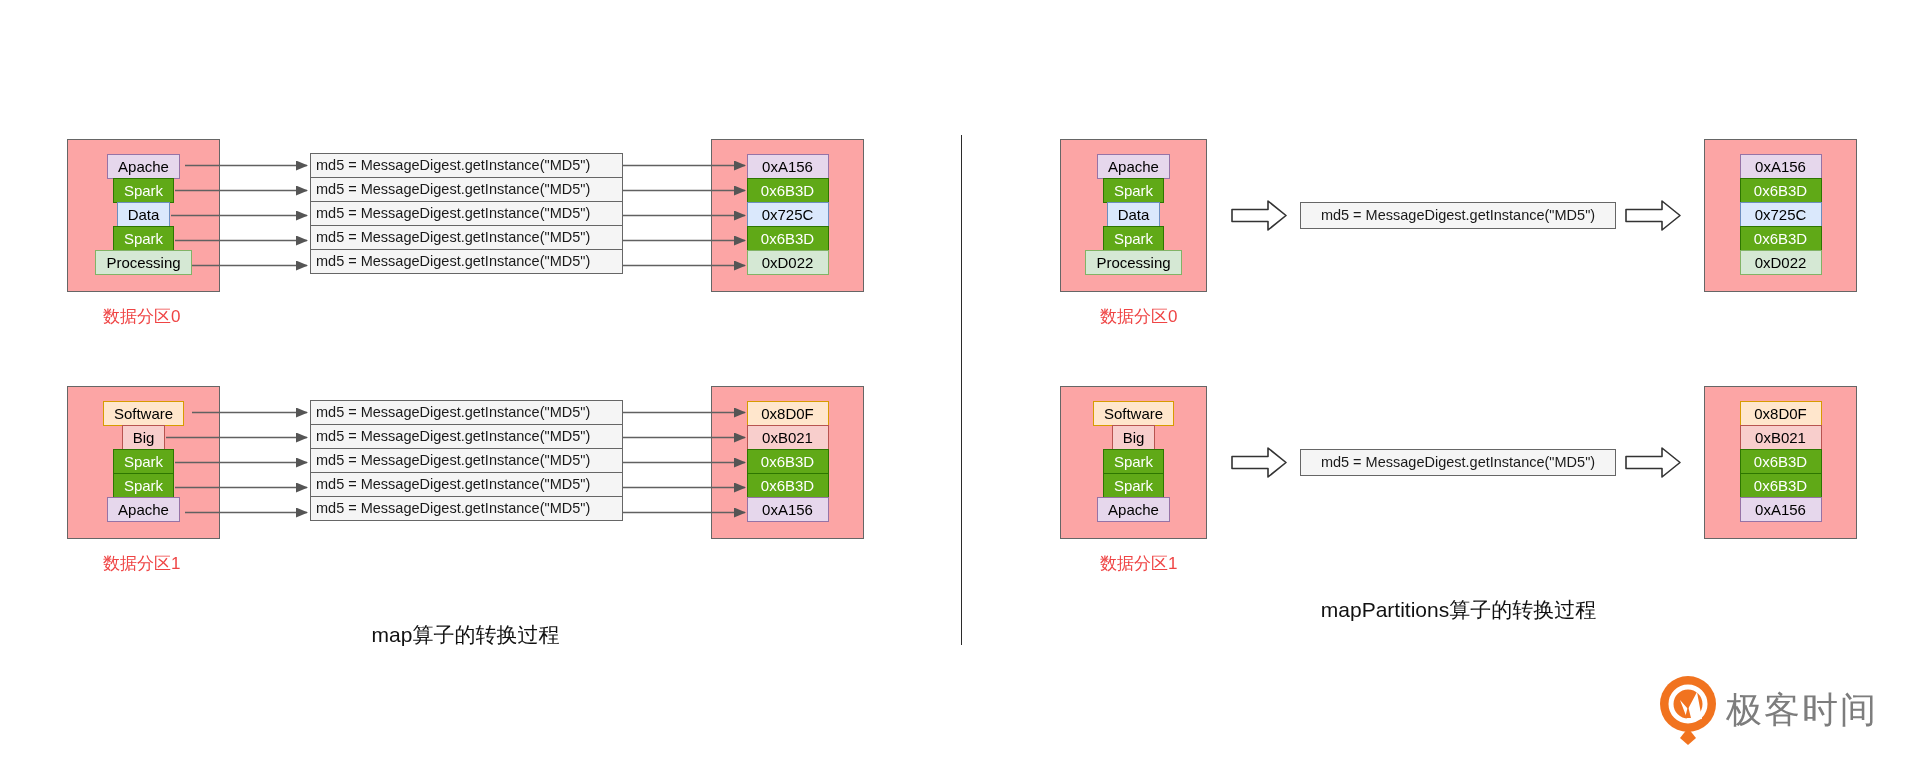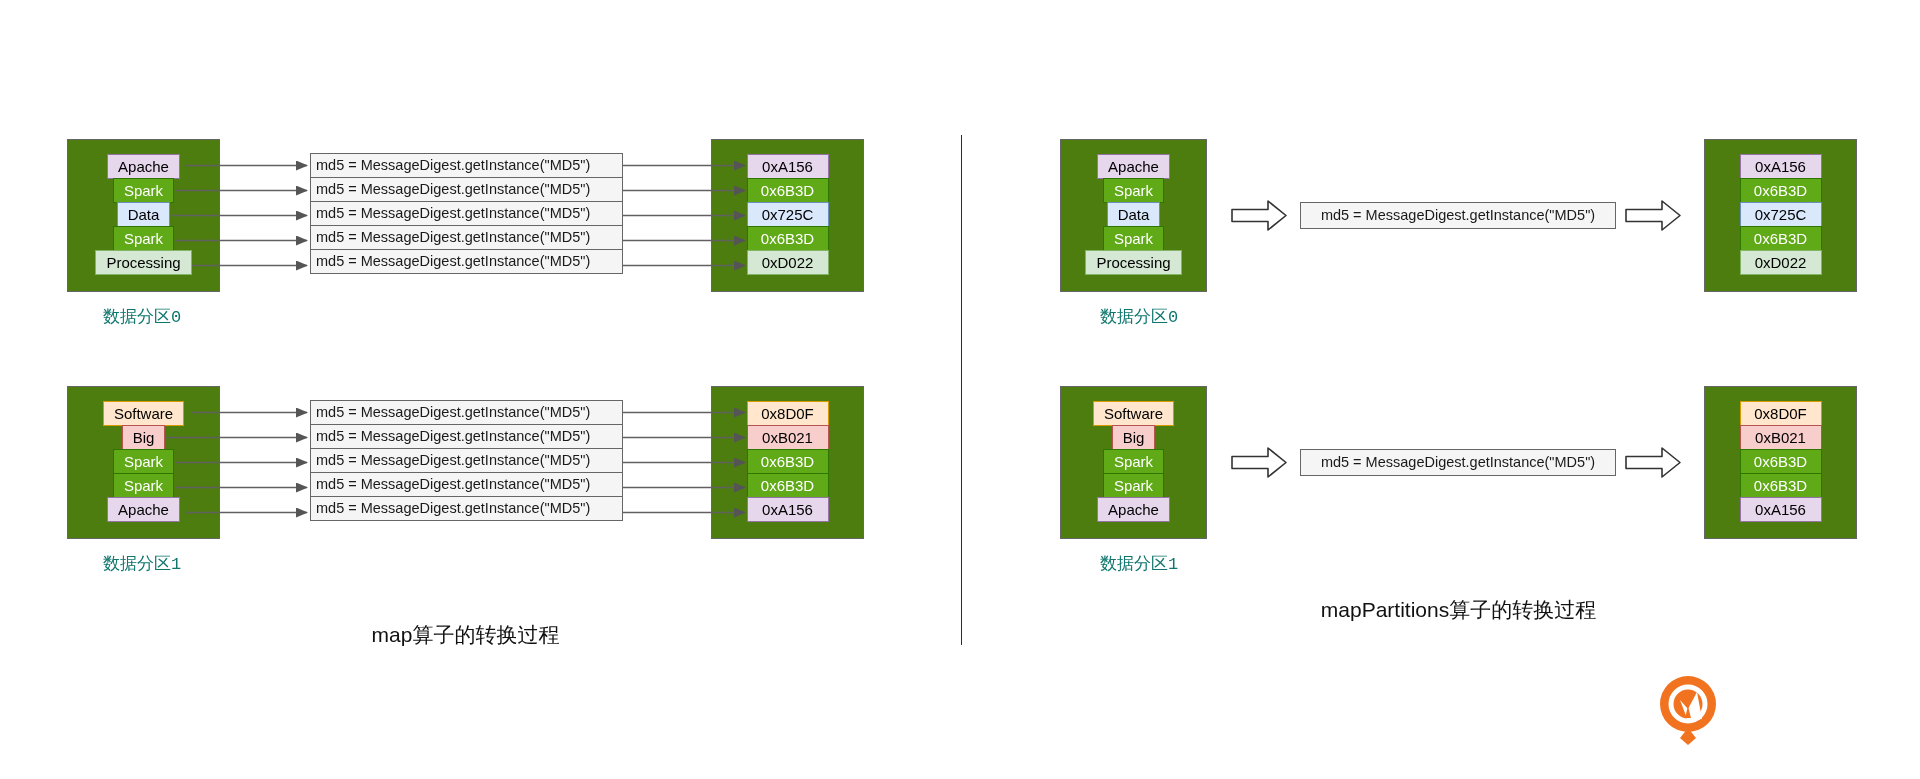--- a/index.html
+++ b/index.html
@@ -1,21 +1,21 @@
 <!DOCTYPE html>
 <html><head>
 <meta charset="utf-8">
 <style>
   * { margin:0; padding:0; box-sizing:border-box; }
   html,body { width:1920px; height:779px; background:#ffffff; overflow:hidden;
               font-family:"Liberation Sans", sans-serif; }
 
   .group { position:absolute; width:797px; height:153px; }
 
-  .graybox { position:absolute; background:#4d7c0f; border:1px solid #666666; }
+  .graybox { position:absolute; background:#fca5a5; border:1px solid #666666; }
   .pbox  { left:0; top:0; width:153px; height:153px; padding-top:14px; }
   .pbox-r{ left:0; top:0; width:147px; height:153px; padding-top:14px; }
   .rbox  { left:644px; top:0; width:153px; height:153px; padding-top:14px; }
 
   .item { height:25px; line-height:23px; border:1px solid #000; font-size:15px;
           text-align:center; margin:-1px auto 0 auto; width:fit-content;
           padding:0 10px; position:relative; z-index:2; }
   .hash-item { height:25px; line-height:23px; border:1px solid #000; font-size:15px;
           text-align:center; margin:-1px auto 0 auto; width:82px;
           position:relative; z-index:2; }
@@ -26,21 +26,21 @@
             margin-top:-1px; font-size:14.5px; color:#1a1a1a; padding-left:5px;
             white-space:nowrap; overflow:hidden; }
   .md5stack > :first-child { margin-top:0; }
 
   .md5single { position:absolute; left:240px; top:63px; width:316px; height:27px;
                line-height:25px; background:#f5f5f5; border:1px solid #666;
                font-size:14.5px; color:#1a1a1a; text-align:center; white-space:nowrap; }
 
   svg.overlay { position:absolute; left:0; top:0; z-index:1; }
 
-  .plabel { position:absolute; font-size:17px; color:#0f766e;font-family:Liberation Mono, monospace; }
+  .plabel { position:absolute; font-size:17px; color:#ef4444; }
   .title  { position:absolute; width:797px; text-align:center; font-size:21px; color:#111; }
 
   .divider { position:absolute; left:961px; top:135px; width:1px; height:510px; background:#2b2b2b; }
 
   .logo { position:absolute; left:1658px; top:674px; display:flex; align-items:center; }
   .logo-text { font-size:36px; color:#7d7d7d; letter-spacing:2px; margin-left:8px; }
 </style>
 </head>
 <body>
 
@@ -184,13 +184,14 @@
 <div class="title" style="left:1060px; top:596px;">mapPartitions算子的转换过程</div>
 
 <div class="logo">
   <svg width="60" height="72" viewBox="0 0 60 72">
     <circle cx="30" cy="30" r="28" fill="#f1731f"></circle>
     <path d="M22,64 L30,71 L38,64 L30,54 z" fill="#f1731f"></path>
     <circle cx="30" cy="30" r="17" fill="none" stroke="#ffffff" stroke-width="5"></circle>
     <path d="M30,47 L22,26 L30,35 L39,18 L44,45 z" fill="#ffffff"></path>
     <path d="M27,44 L30,32 L33,44 z" fill="#f1731f"></path>
   </svg>
+  <span class="logo-text">极客时间</span>
 </div>
 
 </body></html>

